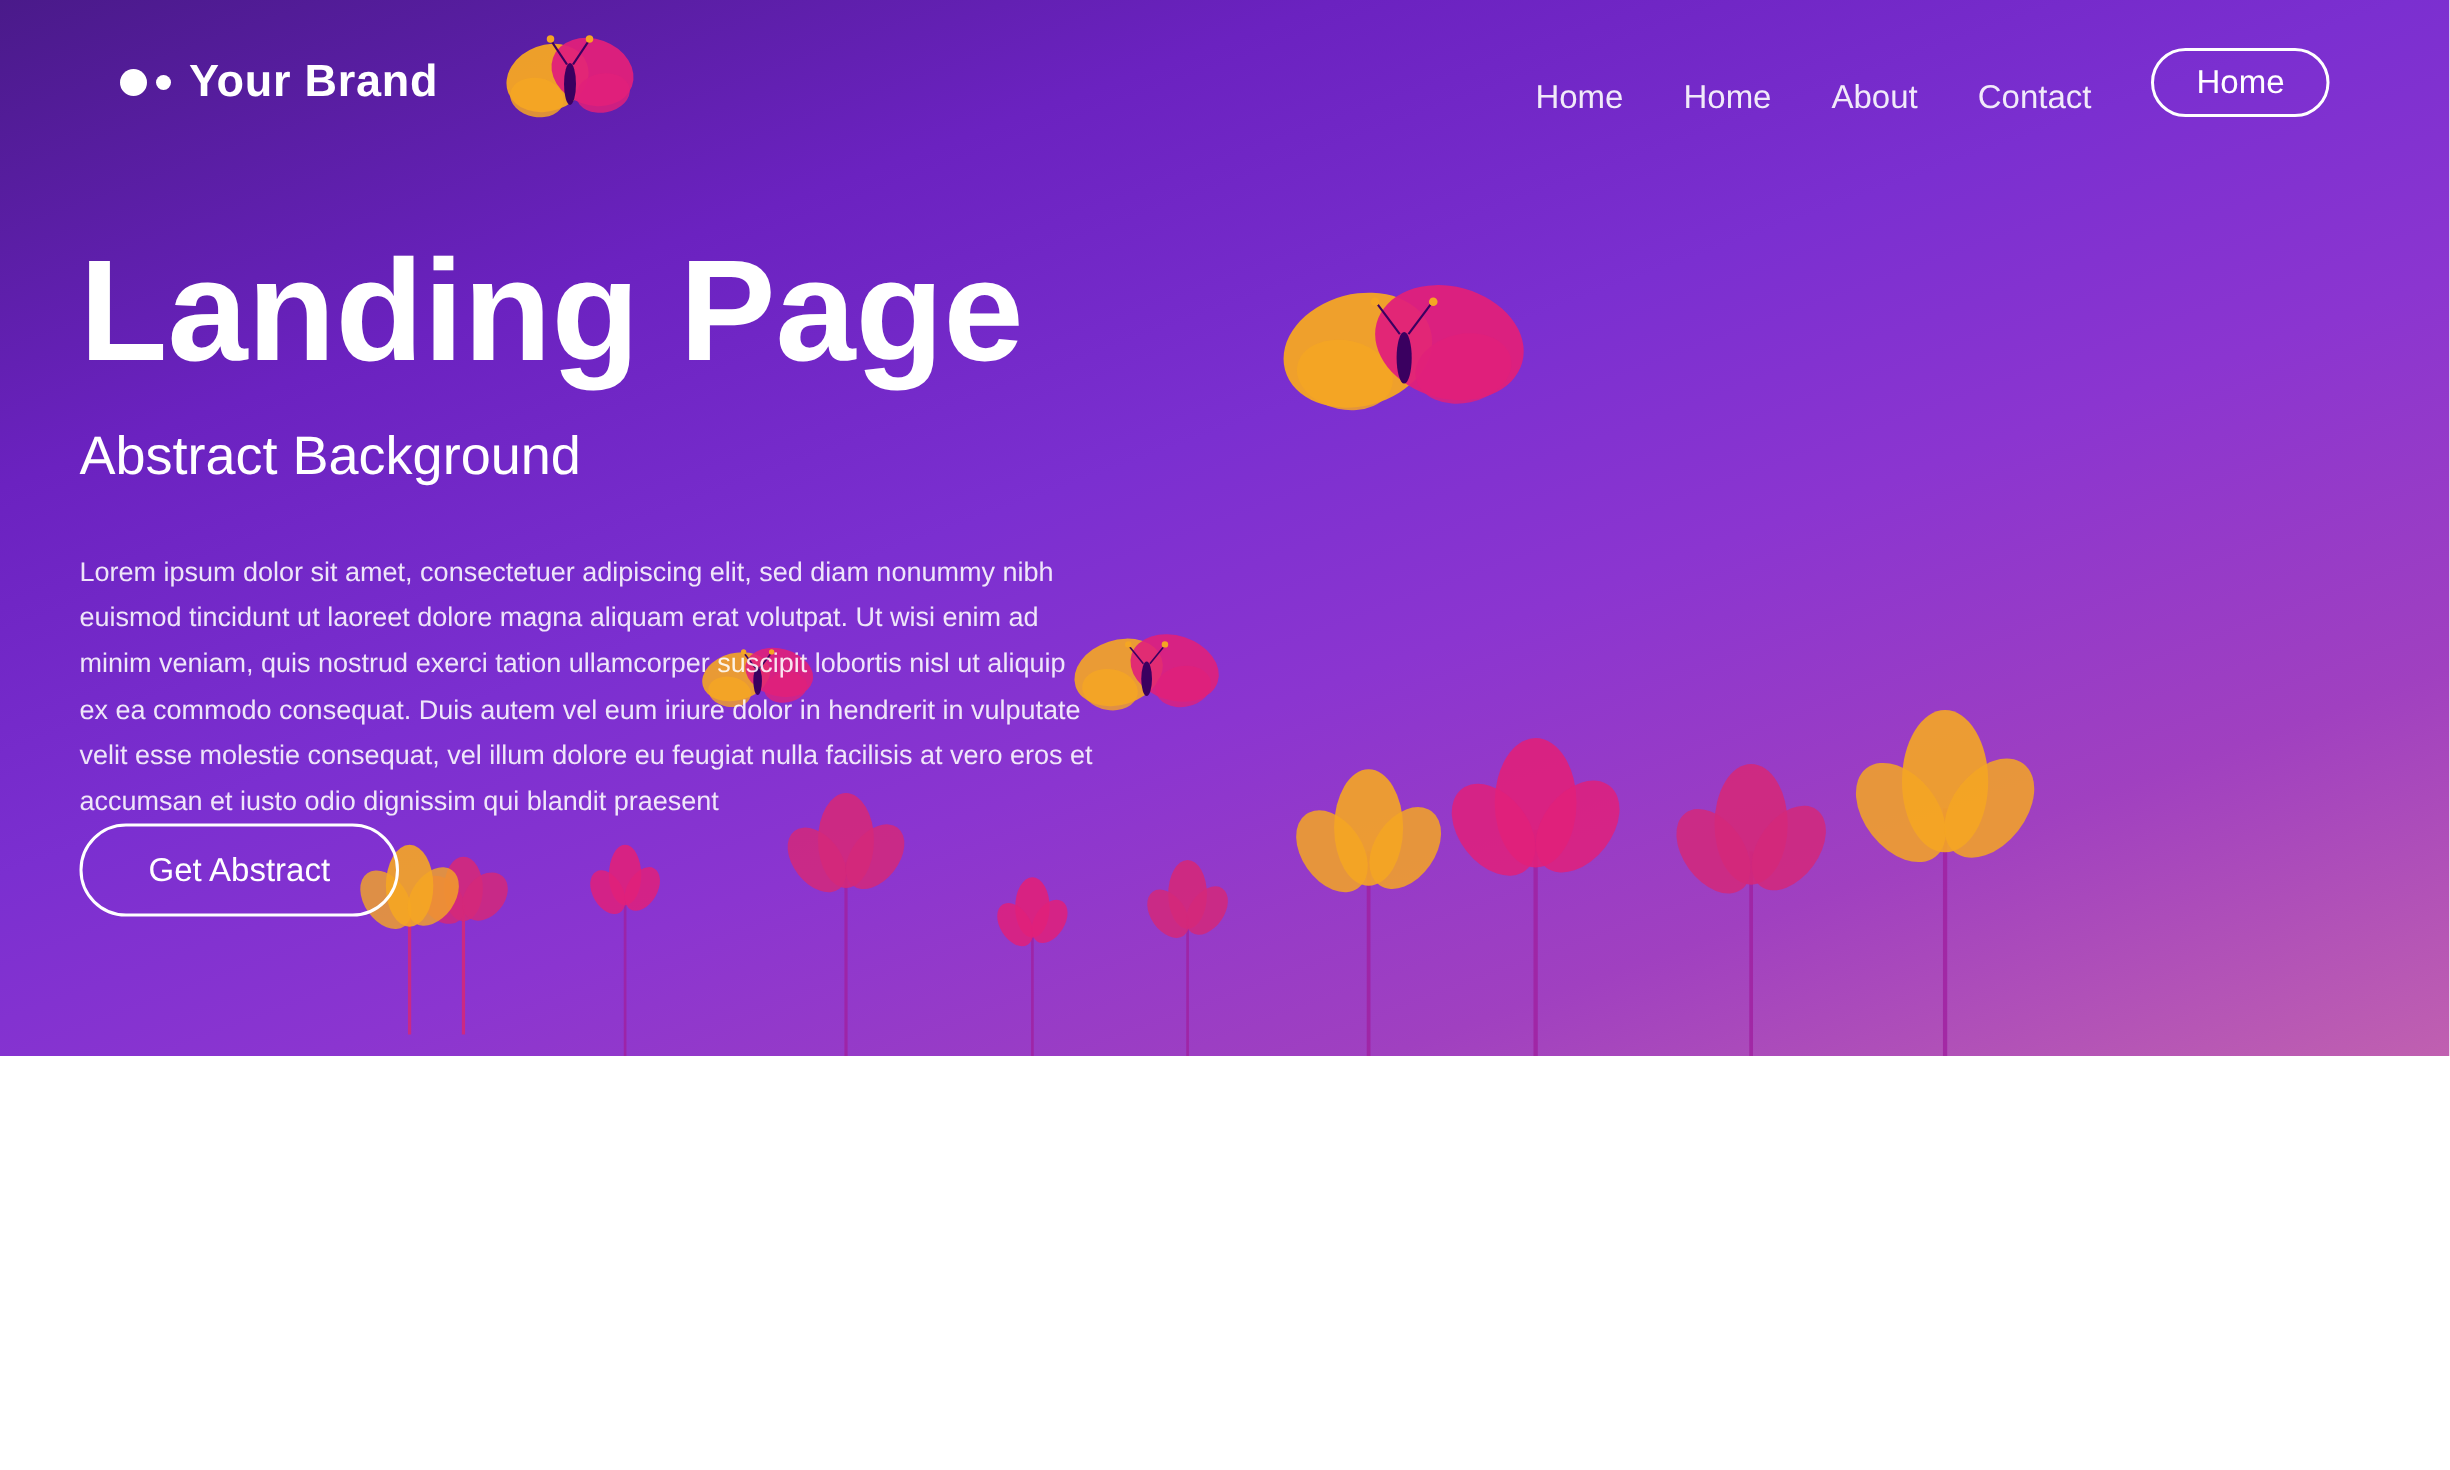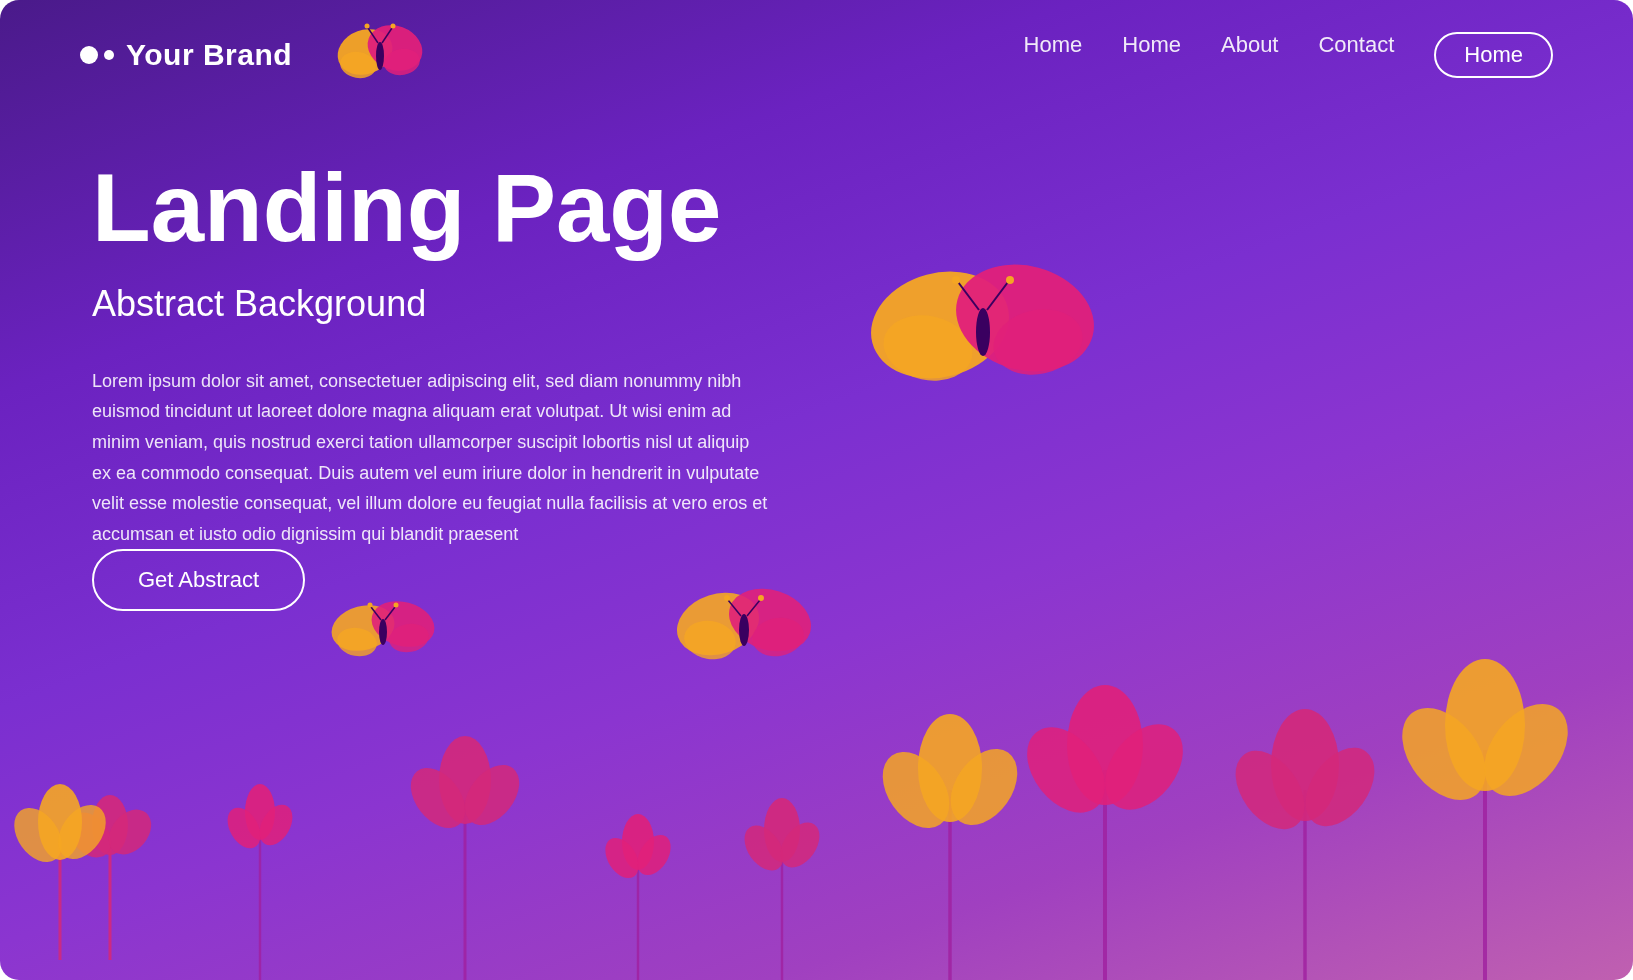--- a/index.html
+++ b/index.html
@@ -6,25 +6,24 @@
 
     body {
       width: 1633px;
       height: 980px;
       overflow: hidden;
       font-family: 'Segoe UI', Arial, sans-serif;
     }
 
     .page-wrapper {
       width: 1633px;
-      height: 980px;
+      height: 704px;
       background: linear-gradient(160deg, #4a1a8a 0%, #6b22c0 25%, #7b2fd0 45%, #8b35d0 60%, #a040c0 80%, #c060b0 100%);
       position: relative;
       overflow: hidden;
-      border-radius: 19px;
     }
 
     
     .navbar {
       display: flex;
       align-items: center;
       justify-content: space-between;
       padding: 32px 80px 0 80px;
       position: relative;
       z-index: 10;
@@ -65,21 +64,21 @@
     }
 
     .butterfly-nav {
       position: absolute;
       left: 330px;
       top: 10px;
     }
 
     .nav-links {
       display: flex;
-      align-items: flex-start;
+      align-items: flex-end;
       gap: 40px;
     }
 
     .nav-link {
       color: white;
       font-size: 22px;
       font-weight: 400;
       text-decoration: none;
       opacity: 0.9;
       cursor: pointer;
@@ -90,21 +89,21 @@
       font-size: 22px;
       font-weight: 500;
       border: 2px solid white;
       border-radius: 30px;
       padding: 8px 28px;
       cursor: pointer;
     }
 
     
     .hero {
-      padding: 80px 0 0 92px;
+      padding: 80px 0 0 53px;
       max-width: 780px;
       position: relative;
       z-index: 5;
     }
 
     .hero-title {
       color: white;
       font-size: 96px;
       font-weight: 700;
       line-height: 1.05;

